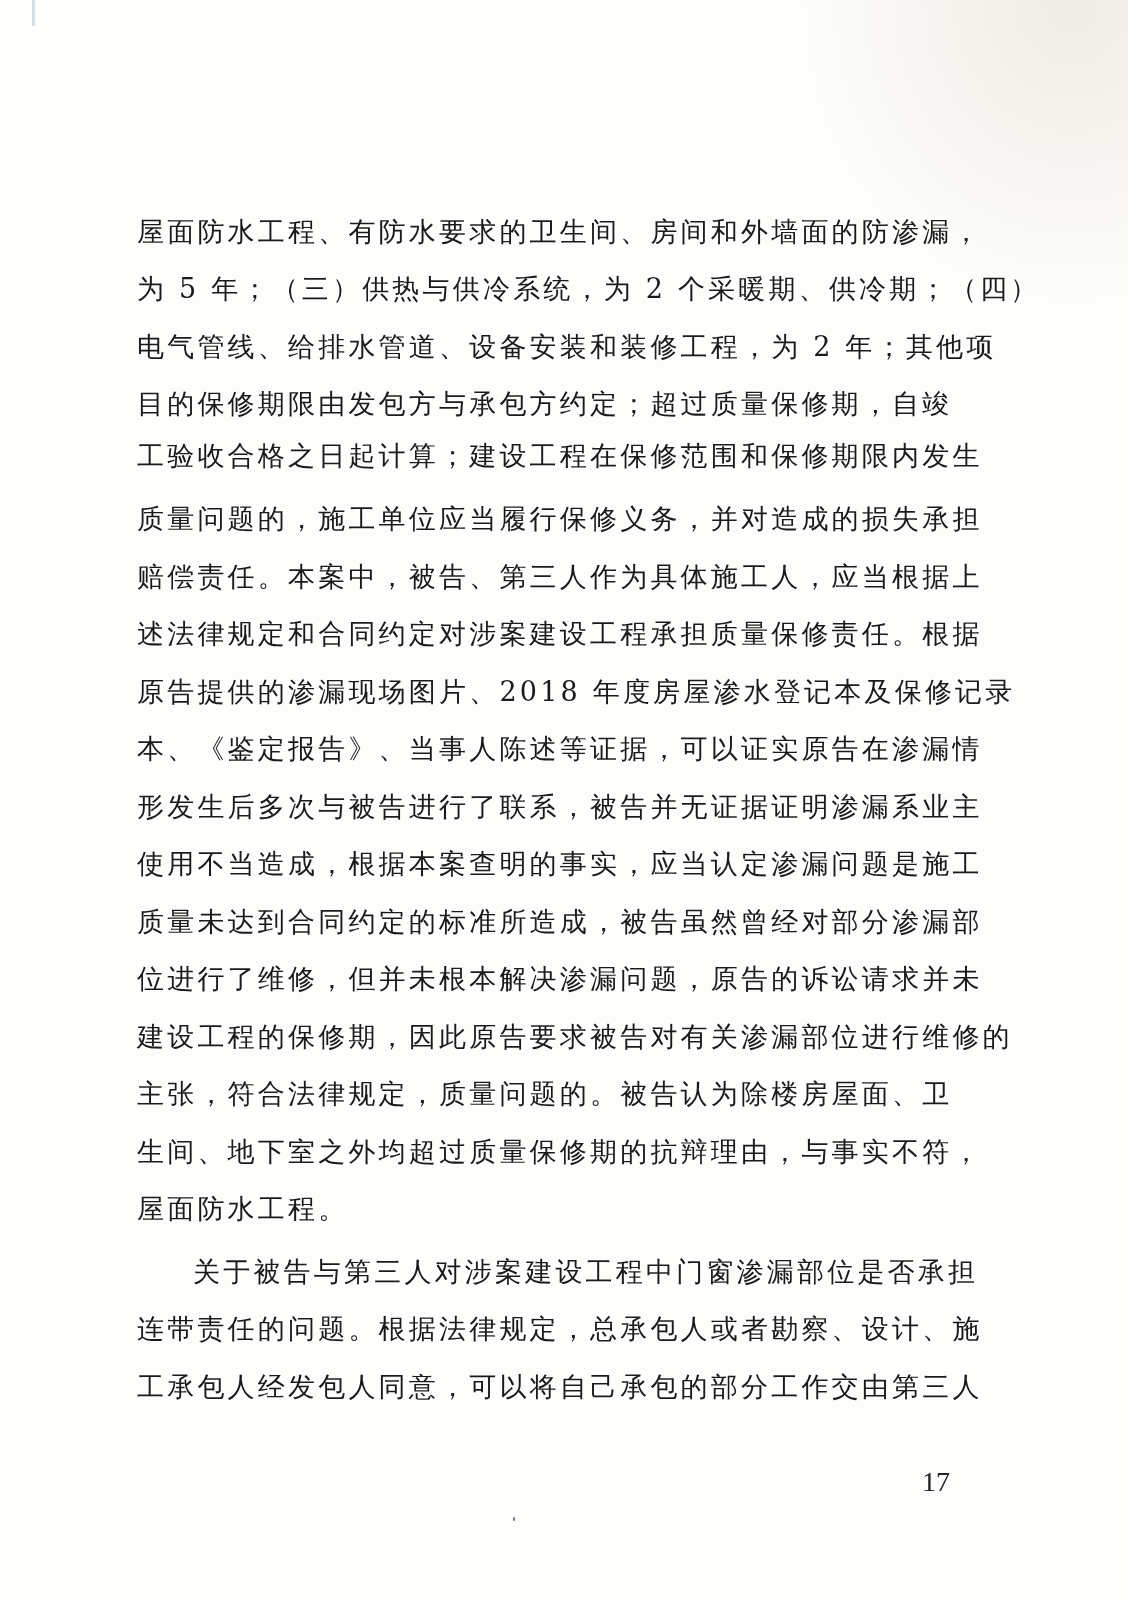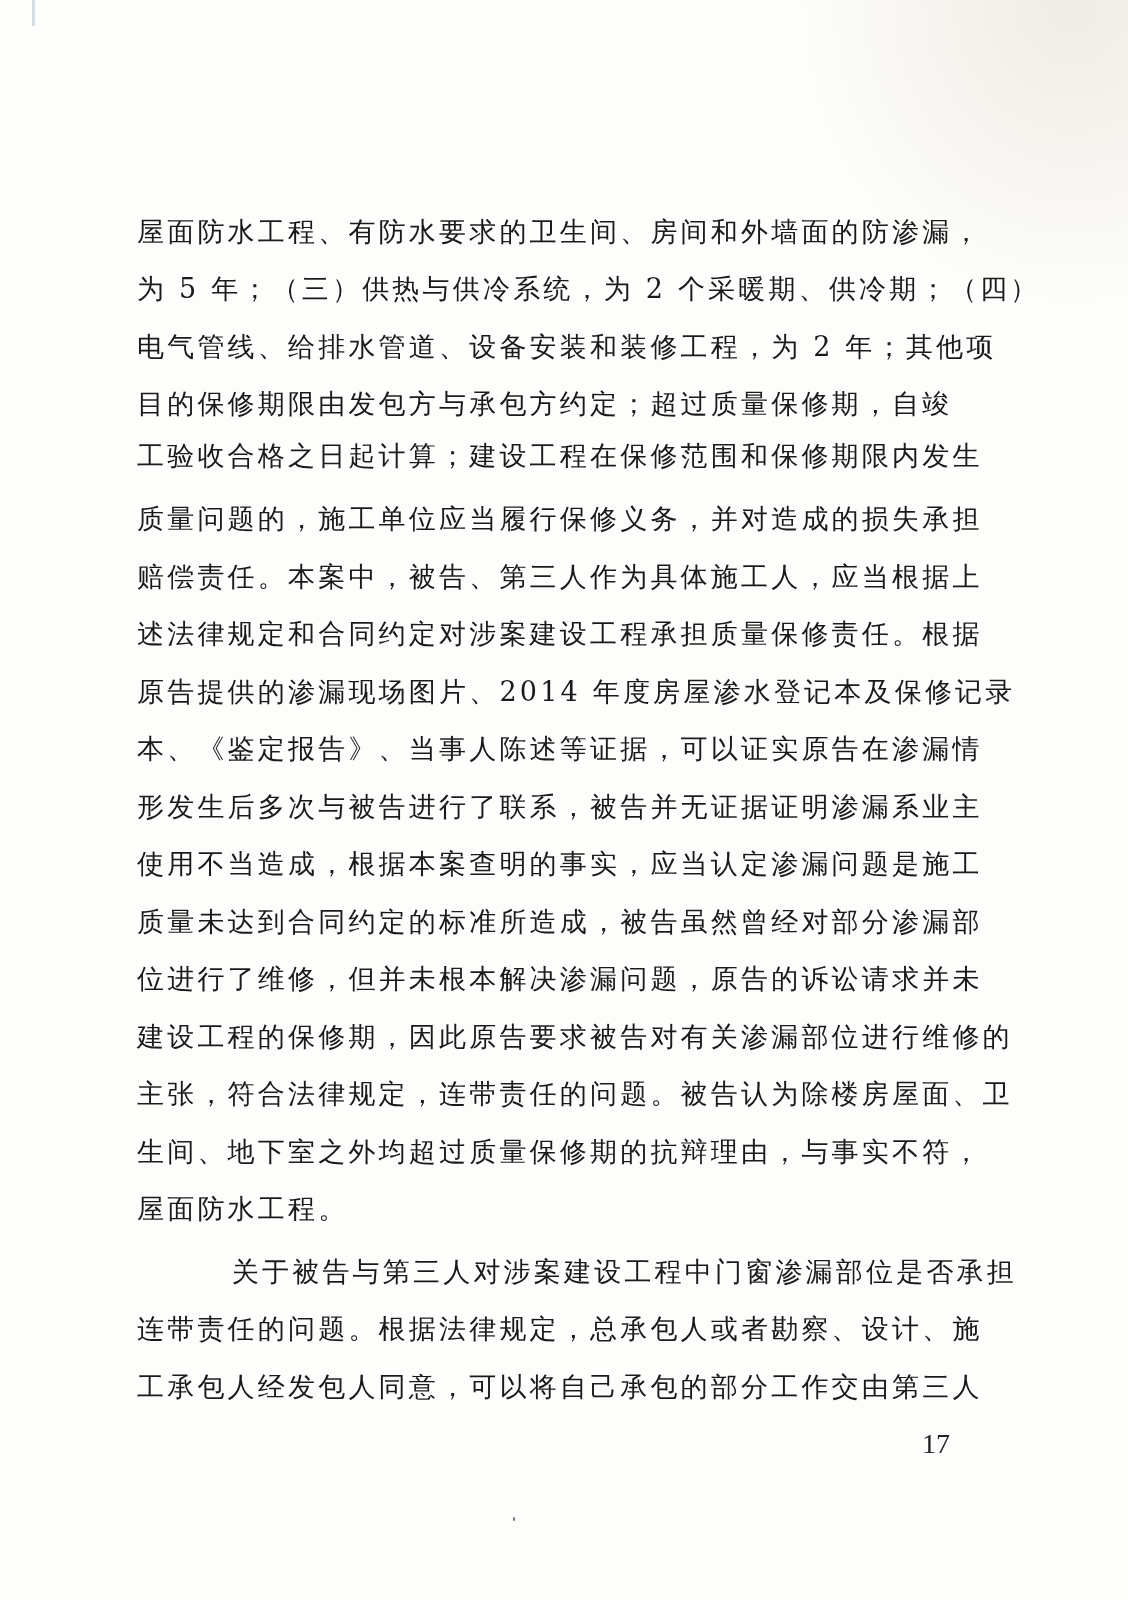--- a/index.html
+++ b/index.html
@@ -39,25 +39,25 @@
     .line {
       position: absolute;
       left: 0;
       width: 880px;
       height: 40px;
       font-size: 27px;
       line-height: 40px;
       white-space: nowrap;
       letter-spacing: 3.2px;
     }
-    .line.indent { left: 56px; width: 824px; text-align: right; }
+    .line.indent { left: 56px; width: 824px; }
     .page-number {
       position: absolute;
       left: 922px;
-      top: 1428px;
+      top: 1466px;
       font-family: "Liberation Serif", "DejaVu Serif", serif;
       font-size: 28px;
       color: #222;
     }
     .speck {
       position: absolute;
       left: 513px; top: 1517px;
       width: 2px; height: 4px;
       background: #777;
       border-radius: 1px;
@@ -72,28 +72,28 @@
   <div class="text-block">
 
     <div class="line" style="top:0px">屋面防水工程、有防水要求的卫生间、房间和外墙面的防渗漏，</div>
     <div class="line" style="top:57px">为 5 年；（三）供热与供冷系统，为 2 个采暖期、供冷期；（四）</div>
     <div class="line" style="top:115px">电气管线、给排水管道、设备安装和装修工程，为 2 年；其他项</div>
     <div class="line" style="top:172px">目的保修期限由发包方与承包方约定；超过质量保修期，自竣</div>
     <div class="line" style="top:224px">工验收合格之日起计算；建设工程在保修范围和保修期限内发生</div>
     <div class="line" style="top:287px">质量问题的，施工单位应当履行保修义务，并对造成的损失承担</div>
     <div class="line" style="top:345px">赔偿责任。本案中，被告、第三人作为具体施工人，应当根据上</div>
     <div class="line" style="top:402px">述法律规定和合同约定对涉案建设工程承担质量保修责任。根据</div>
-    <div class="line" style="top:460px">原告提供的渗漏现场图片、2014 年度房屋渗水登记本及保修记录</div>
+    <div class="line" style="top:460px">原告提供的渗漏现场图片、2018 年度房屋渗水登记本及保修记录</div>
     <div class="line" style="top:517px">本、《鉴定报告》、当事人陈述等证据，可以证实原告在渗漏情</div>
     <div class="line" style="top:575px">形发生后多次与被告进行了联系，被告并无证据证明渗漏系业主</div>
     <div class="line" style="top:632px">使用不当造成，根据本案查明的事实，应当认定渗漏问题是施工</div>
     <div class="line" style="top:690px">质量未达到合同约定的标准所造成，被告虽然曾经对部分渗漏部</div>
     <div class="line" style="top:747px">位进行了维修，但并未根本解决渗漏问题，原告的诉讼请求并未</div>
     <div class="line" style="top:805px">建设工程的保修期，因此原告要求被告对有关渗漏部位进行维修的</div>
-    <div class="line" style="top:862px">主张，符合法律规定，连带责任的问题。被告认为除楼房屋面、卫</div>
+    <div class="line" style="top:862px">主张，符合法律规定，质量问题的。被告认为除楼房屋面、卫</div>
     <div class="line" style="top:920px">生间、地下室之外均超过质量保修期的抗辩理由，与事实不符，</div>
     <div class="line" style="top:977px">屋面防水工程。</div>
 
     <div class="line indent" style="top:1040px">关于被告与第三人对涉案建设工程中门窗渗漏部位是否承担</div>
     <div class="line" style="top:1097px">连带责任的问题。根据法律规定，总承包人或者勘察、设计、施</div>
     <div class="line" style="top:1155px">工承包人经发包人同意，可以将自己承包的部分工作交由第三人</div>
   </div>
 
   <div class="page-number">17</div>
   <div class="speck"></div>

